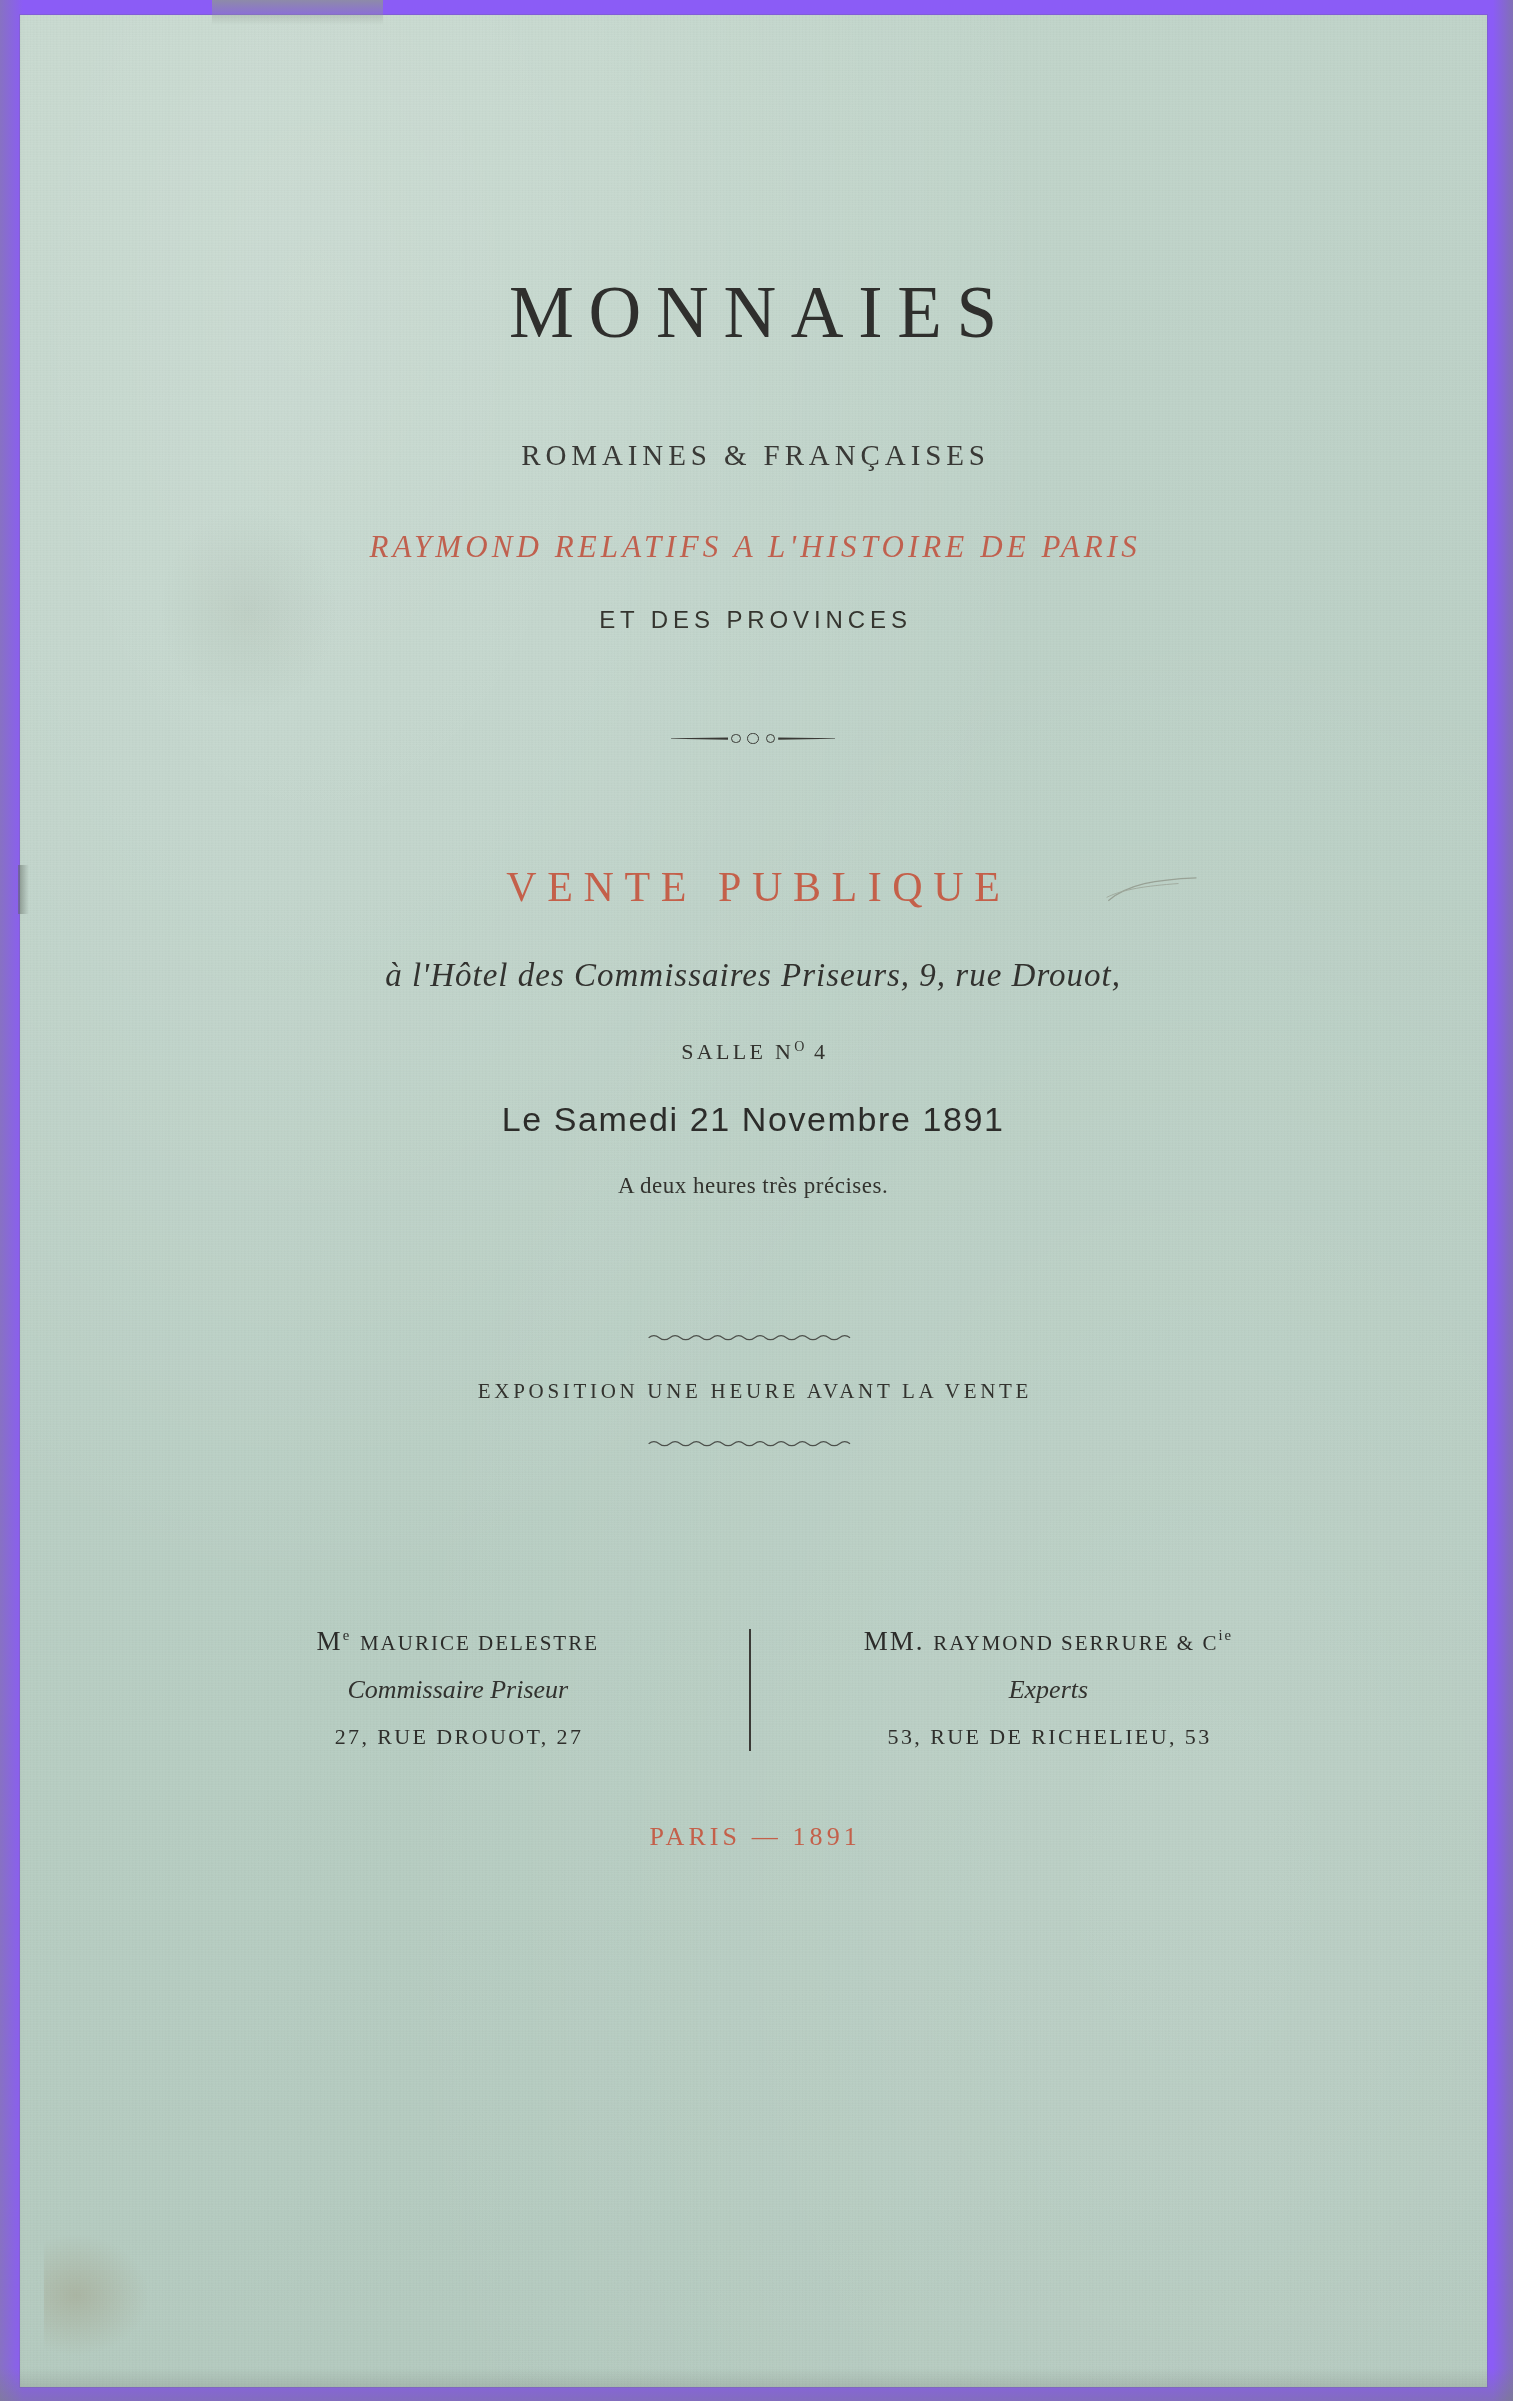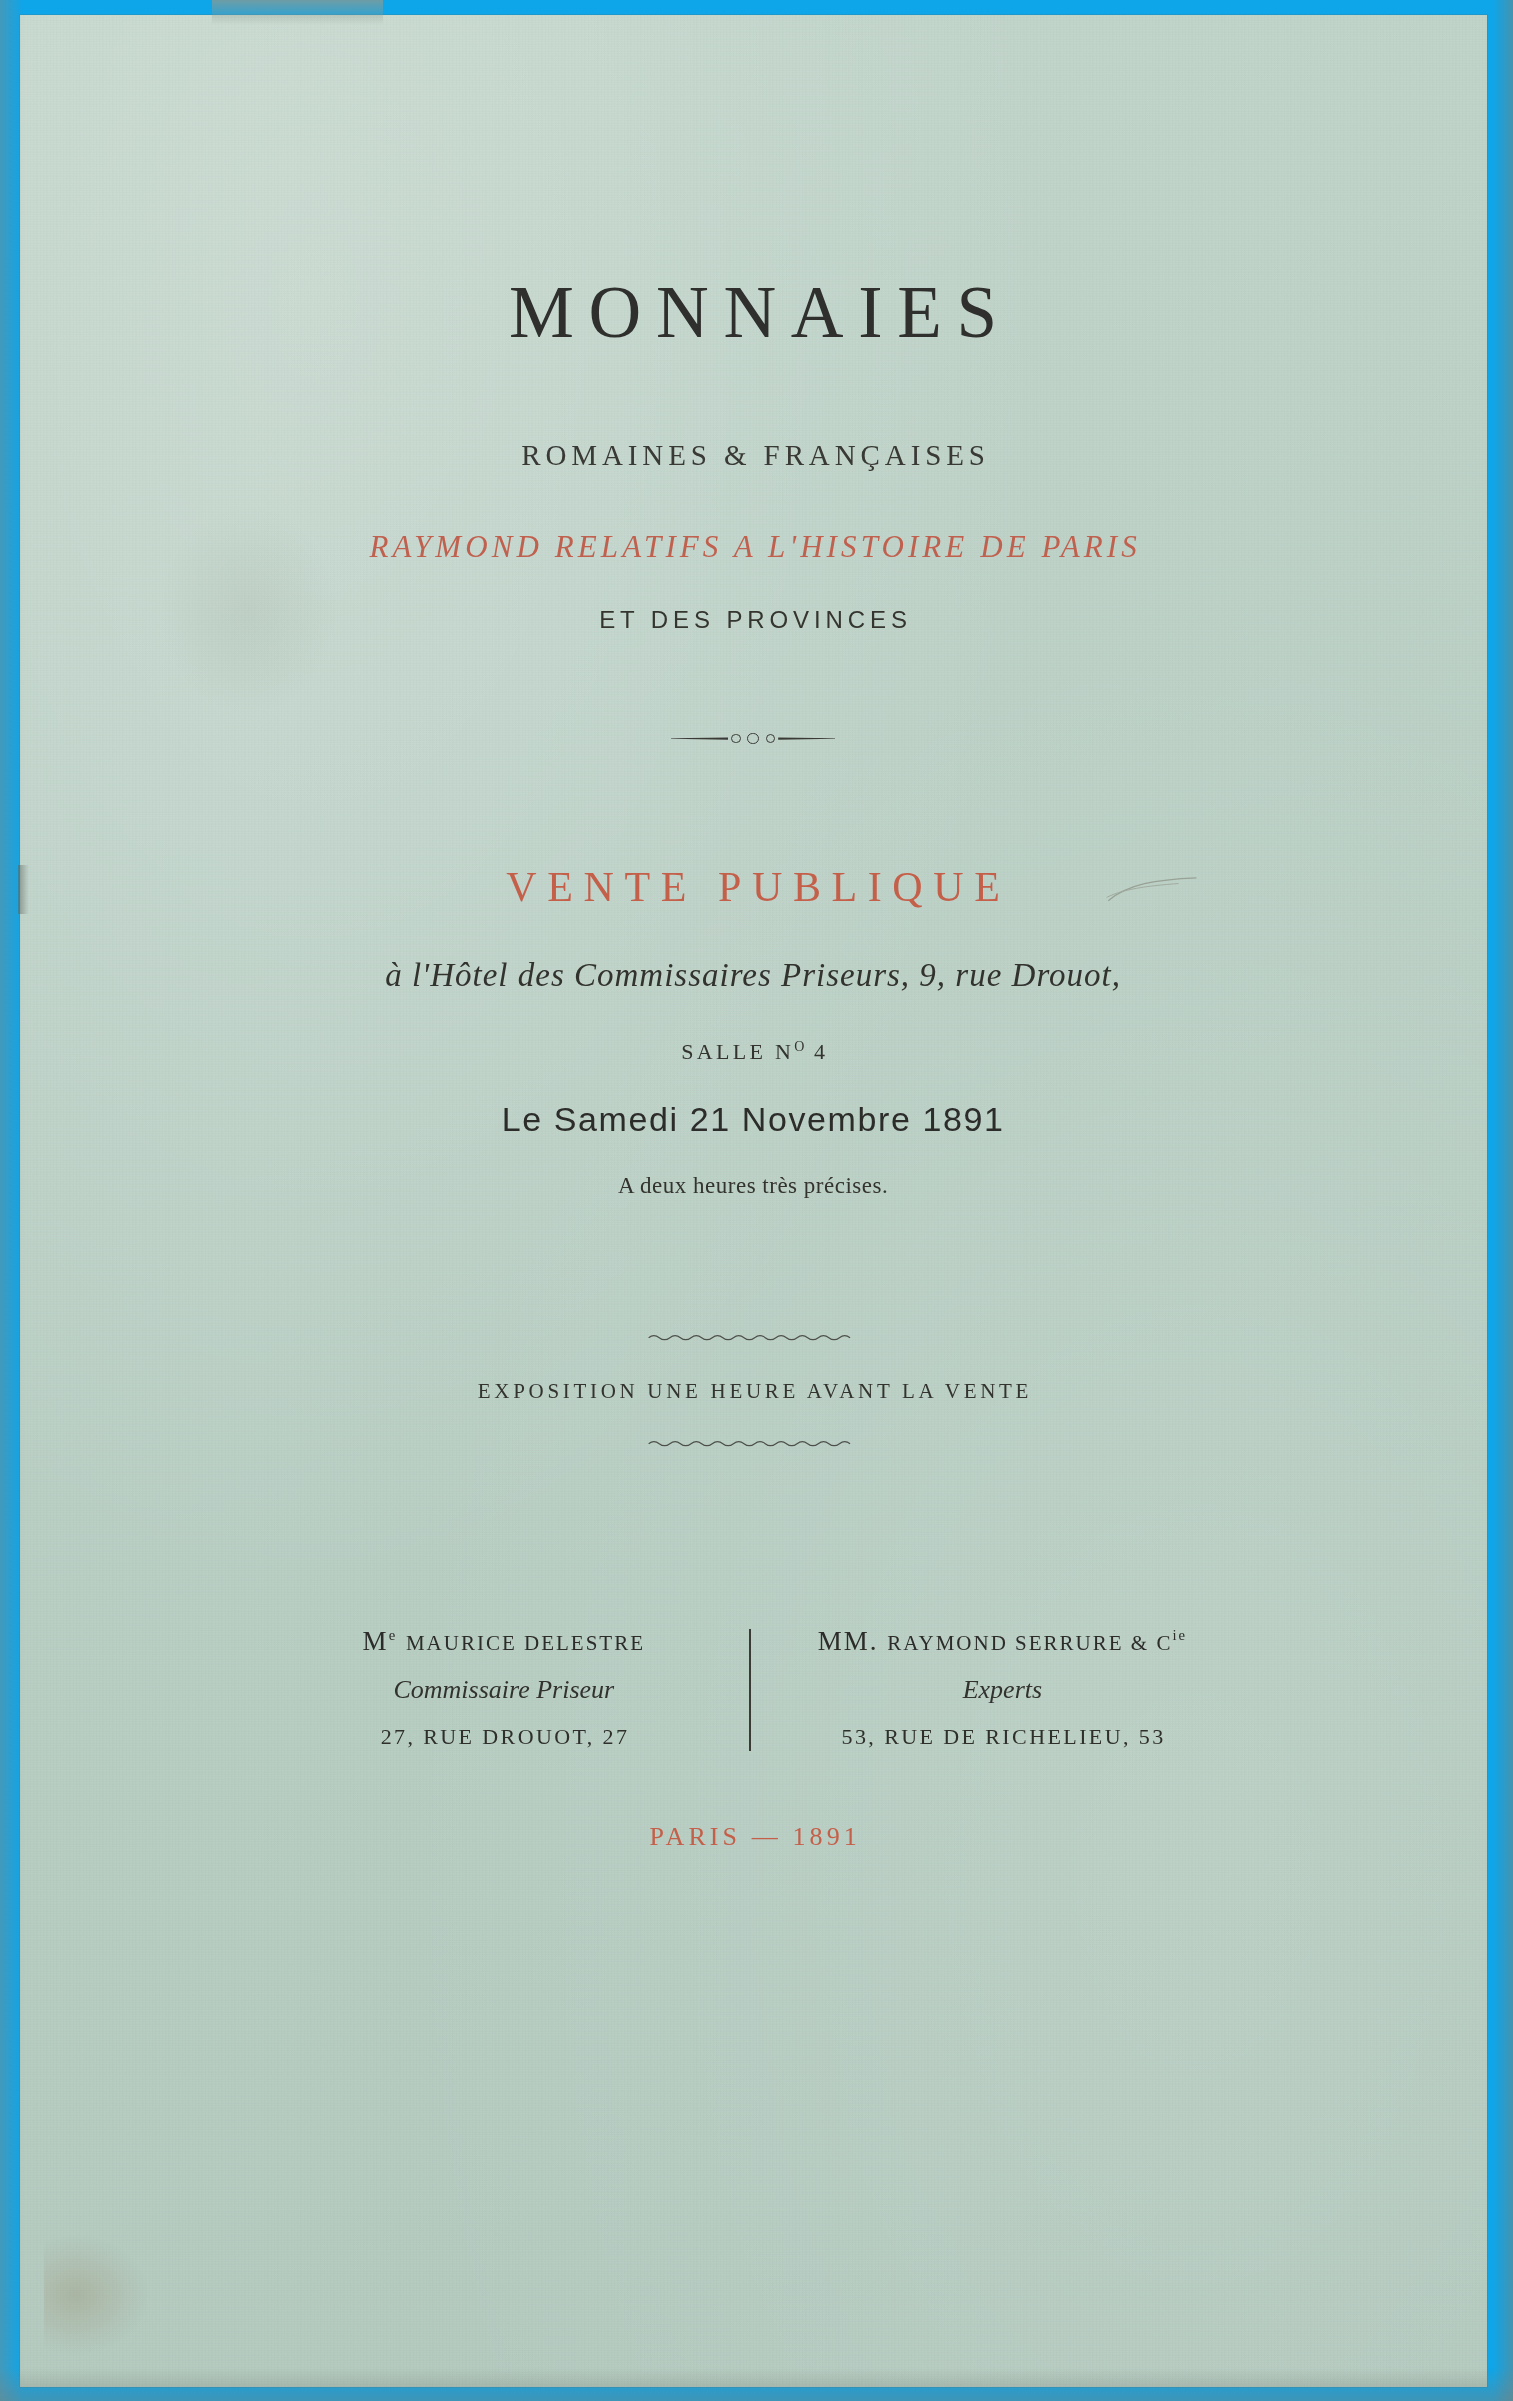--- a/index.html
+++ b/index.html
@@ -12,21 +12,21 @@
     height: 2401px;
     overflow: hidden;
     font-family: "Liberation Serif", serif;
   }
 
   
   #page {
     position: relative;
     width: 1514px;
     height: 2401px;
-    background: #0ea5e9;
+    background: #8b5cf6;
     overflow: hidden;
   }
 
   .paper {
     position: absolute;
     left: 19.6px;
     top: 14.7px;
     width: 1467px;
     height: 2372px;
     background:
@@ -261,20 +261,21 @@
 
   
   .columns {
     position: absolute;
     top: 1611px;
     left: 0;
     width: 100%;
     display: flex;
     justify-content: center;
     align-items: flex-start;
+    gap: 46px;
   }
   .col {
     width: 445px;
     text-align: center;
   }
   .col.left { padding-right: 23px; }
   .col.right { padding-left: 29px; }
   .col-divider {
     width: 1.6px;
     height: 122px;

